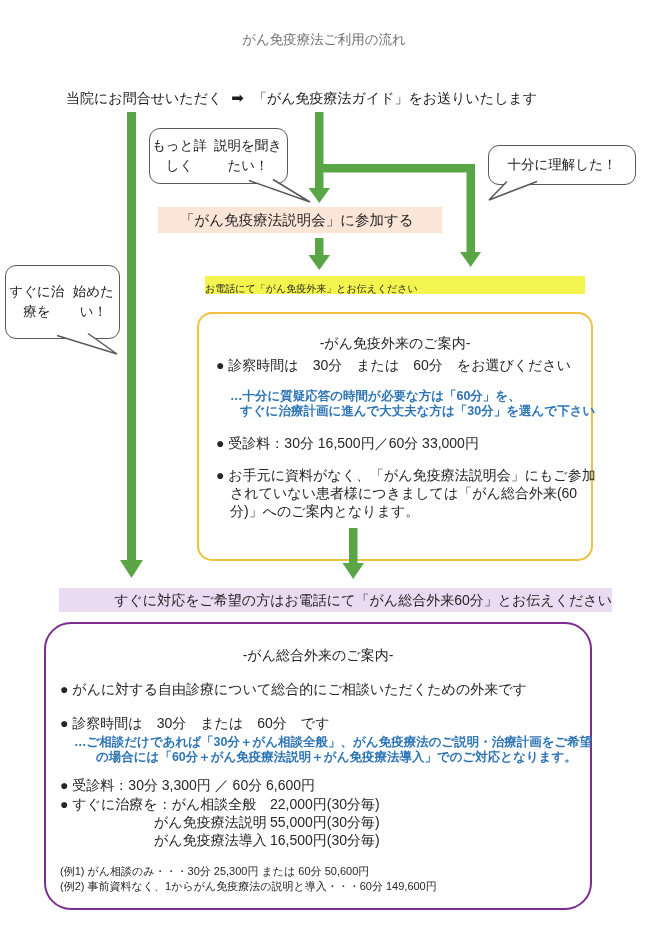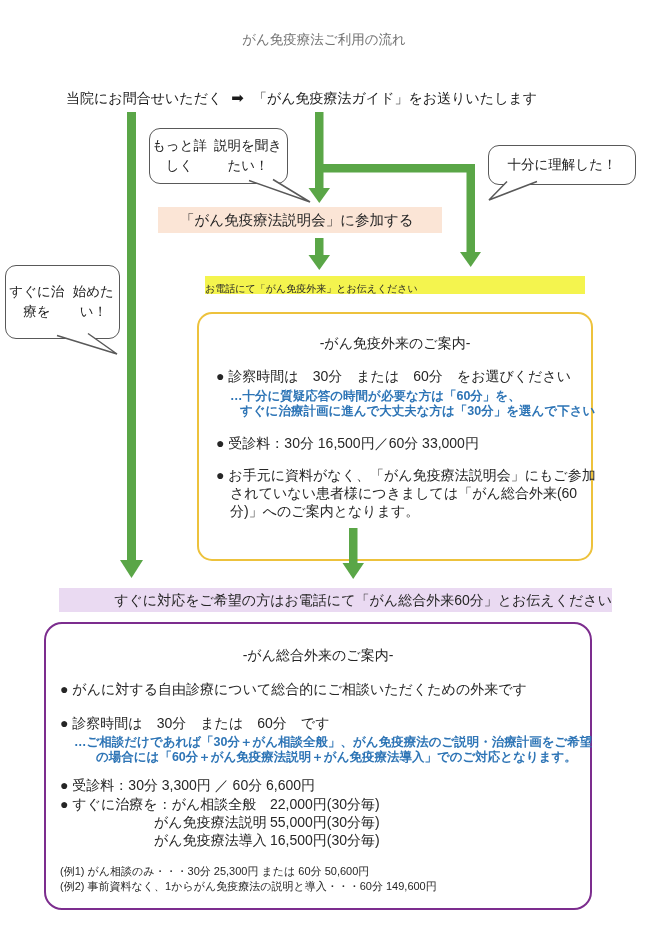--- a/index.html
+++ b/index.html
@@ -21,21 +21,21 @@
                   background:var(--peach_bg,#FBE5D6);font-size:14.5px;padding-left:22px;
                   box-sizing:border-box;white-space:nowrap;margin-left:20px;}
   #phone-banner-immuno{left:205px;top:276px;width:380px;height:18px;line-height:26px;
                   background:var(--yellow_bg,#F4F44E);font-size:10px;white-space:nowrap;}
   #phone-banner-general{left:35px;top:588px;width:553px;height:24px;line-height:24px;
                   background:var(--lavender_bg,#EADAF2);font-size:14px;text-align:right;white-space:nowrap;margin-left:24px;}
   .info-box{position:absolute;background:#fff;}
   #immuno-box{left:197px;top:312px;width:396px;height:249px;
               border:2.5px solid var(--yellow_border,#EDC23C);border-radius:15px;box-sizing:border-box;}
   #general-box{left:44px;top:622px;width:548px;height:288px;
-              border:2.5px solid var(--purple_border,#7C2D8E);border-radius:18px;box-sizing:border-box;}
+              border:2.5px solid var(--purple_border,#7C2D8E);border-radius:27px;box-sizing:border-box;}
   .info-box .line{position:absolute;font-size:14px;white-space:nowrap;}
   .info-box .heading{position:absolute;left:0;width:100%;text-align:center;font-size:14px;}
   .info-box .note{position:absolute;font-size:12.5px;color:var(--blue_text,#2E75B6);white-space:nowrap;font-weight:bold;}
   .info-box .small{position:absolute;font-size:11px;white-space:nowrap;}
   #overlay{position:absolute;left:0;top:0;z-index:3;pointer-events:none;}
   #overlay .arrow{fill:var(--green_arrow,#5AA647);}
   #overlay .tail{fill:#ffffff;stroke:var(--bubble_border,#595959);stroke-width:1.5;}
 </style>
 </head>
 <body>
@@ -61,21 +61,21 @@
     <span>すぐに治療を</span>
     <span>始めたい！</span>
   </div>
 
   <div id="seminar-banner" class="abs">「がん免疫療法説明会」に参加する</div>
 
   <div id="phone-banner-immuno" class="abs">お電話にて「がん免疫外来」とお伝えください</div>
 
   <div id="immuno-box" class="info-box">
     <div class="heading" style="top:21px">-がん免疫外来のご案内-</div>
-    <div class="line" style="left:17px;top:54px">● 診察時間は　30分　または　60分　をお選びください</div>
+    <div class="line" style="left:17px;top:43px">● 診察時間は　30分　または　60分　をお選びください</div>
     <div class="note" style="left:31px;top:74px">…十分に質疑応答の時間が必要な方は「60分」を、</div>
     <div class="note" style="left:41px;top:89px">すぐに治療計画に進んで大丈夫な方は「30分」を選んで下さい</div>
     <div class="line" style="left:17px;top:121px">● 受診料：30分 16,500円／60分 33,000円</div>
     <div class="line" style="left:17px;top:153px">● お手元に資料がなく、「がん免疫療法説明会」にもご参加</div>
     <div class="line" style="left:31px;top:171px">されていない患者様につきましては「がん総合外来(60</div>
     <div class="line" style="left:31px;top:189px">分)」へのご案内となります。</div>
   </div>
 
   <div id="phone-banner-general" class="abs">すぐに対応をご希望の方はお電話にて「がん総合外来60分」とお伝えください</div>
 

